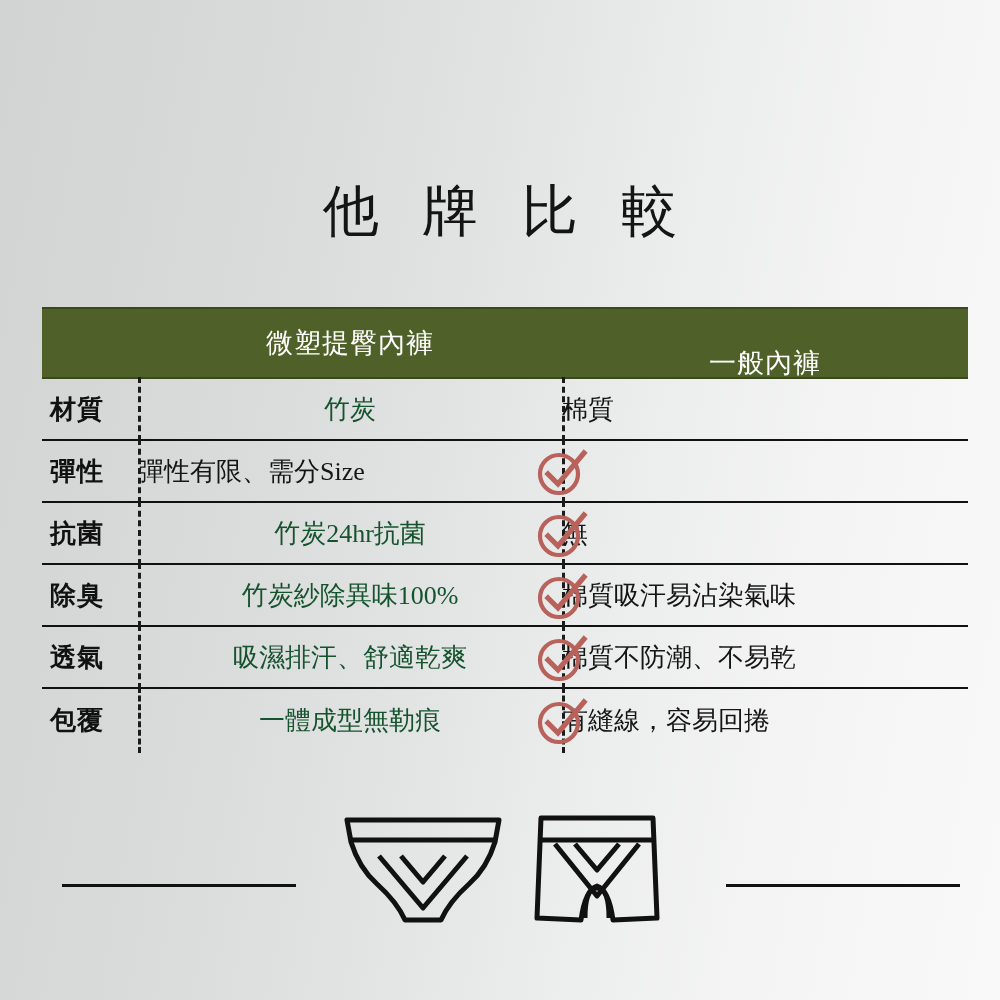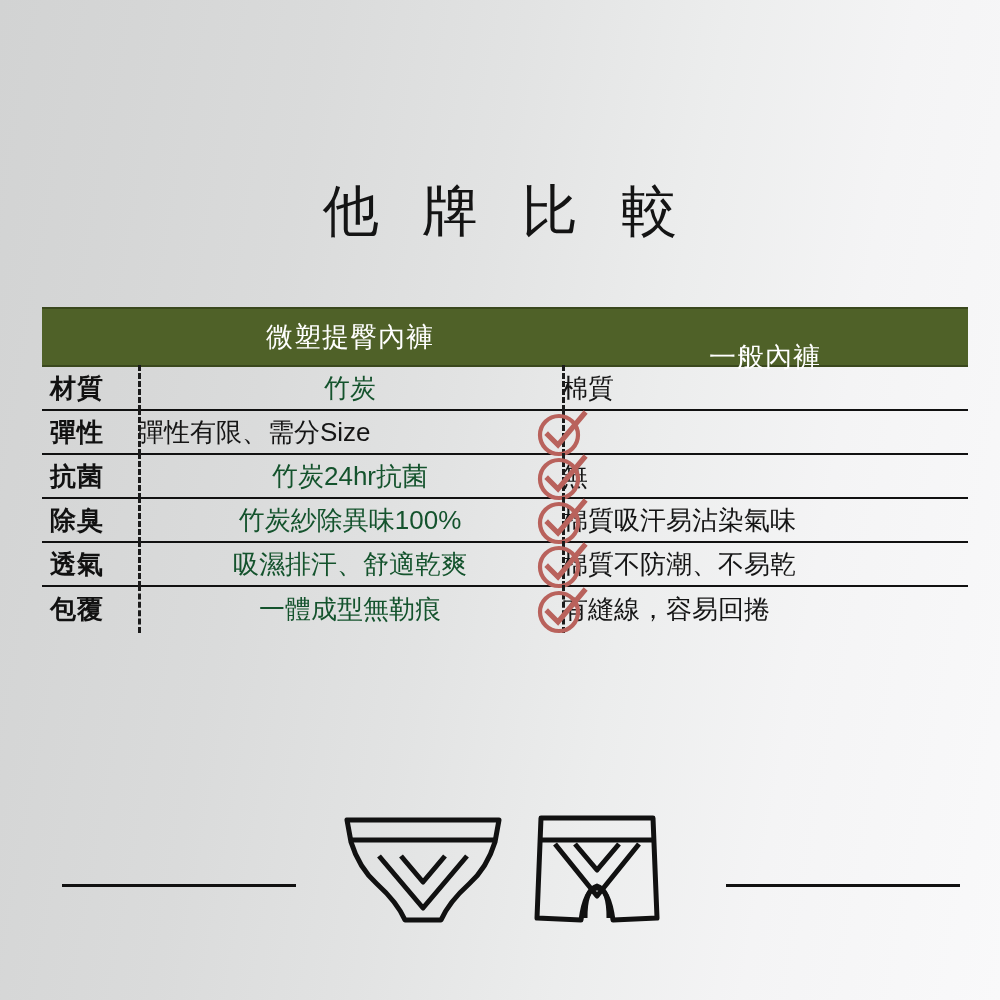--- a/index.html
+++ b/index.html
@@ -31,21 +31,21 @@
 
   
   .table {
     position: absolute;
     left: 42px; top: 307px;
     width: 926px;
   }
 
   .thead {
     background: #4f6128;
-    height: 60px;
+    height: 72px;
     display: flex;
     align-items: center;
     border-top: 2px solid #3a481d;
     border-bottom: 2px solid #3a481d;
   }
   .th-spacer { width: 96px; flex: 0 0 96px; }
   .th-cell {
     flex: 1 1 0;
     text-align: center;
     color: #ffffff;
@@ -53,22 +53,23 @@
     letter-spacing: 1px;
     white-space: nowrap;
   }
   .th-cell.col-a { flex: 0 0 424px; }
   .th-cell.col-b { flex: 1 1 auto; margin-top: 40px; }
 
   .row {
     position: relative;
     display: flex;
     align-items: center;
-    height: 44px;
+    height: 62px;
     border-bottom: 2px solid #111111;
+    font-family: Liberation Serif, serif;
   }
   .row.last { border-bottom: none; }
 
   .cell-label {
     flex: 0 0 96px;
     padding-left: 8px;
     font-size: 26px;
     font-weight: bold;
     color: #111111;
     letter-spacing: 1px;

